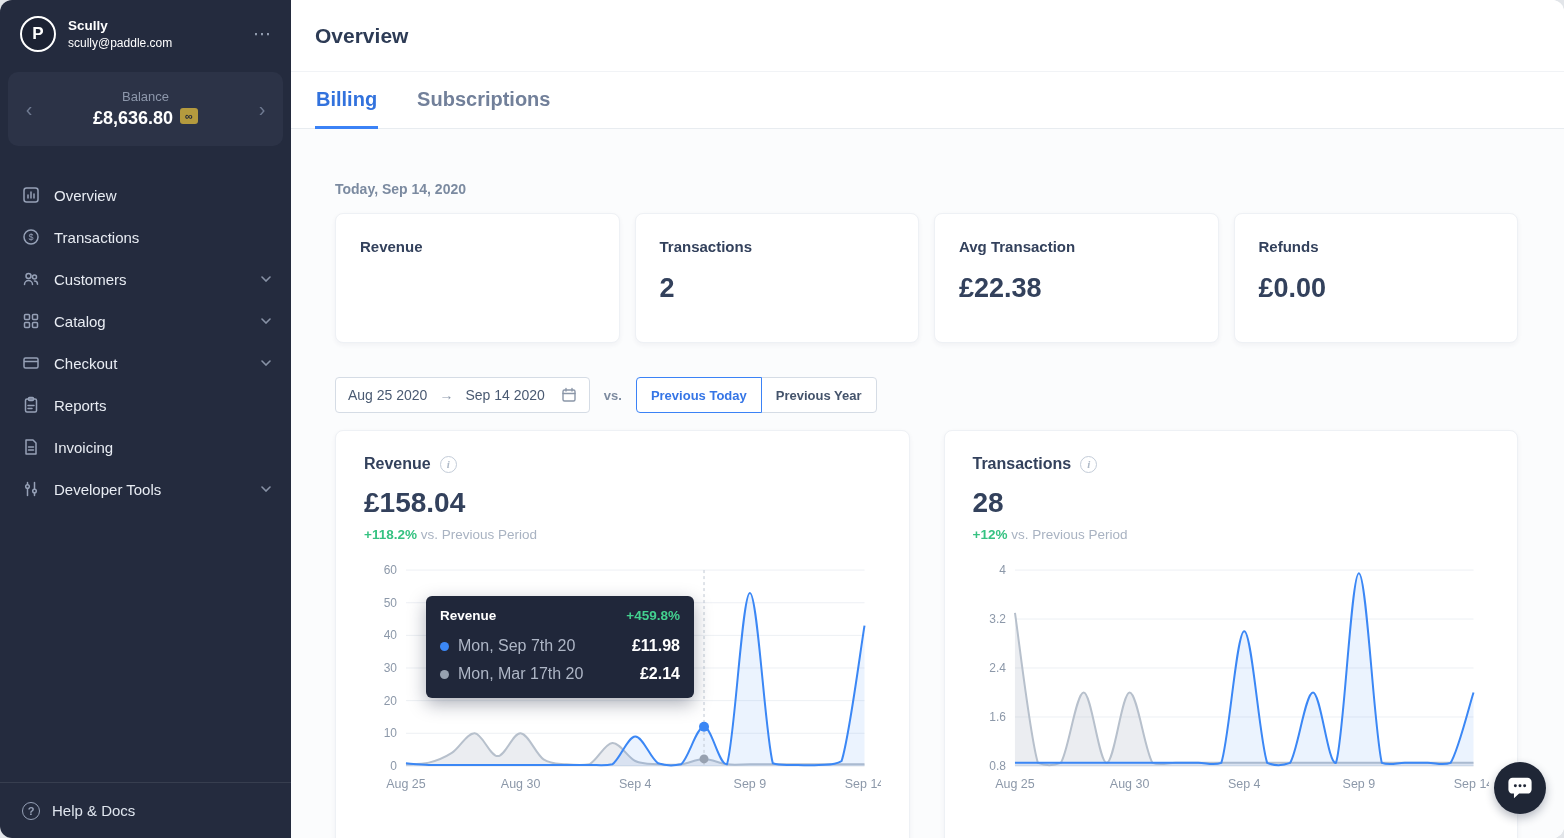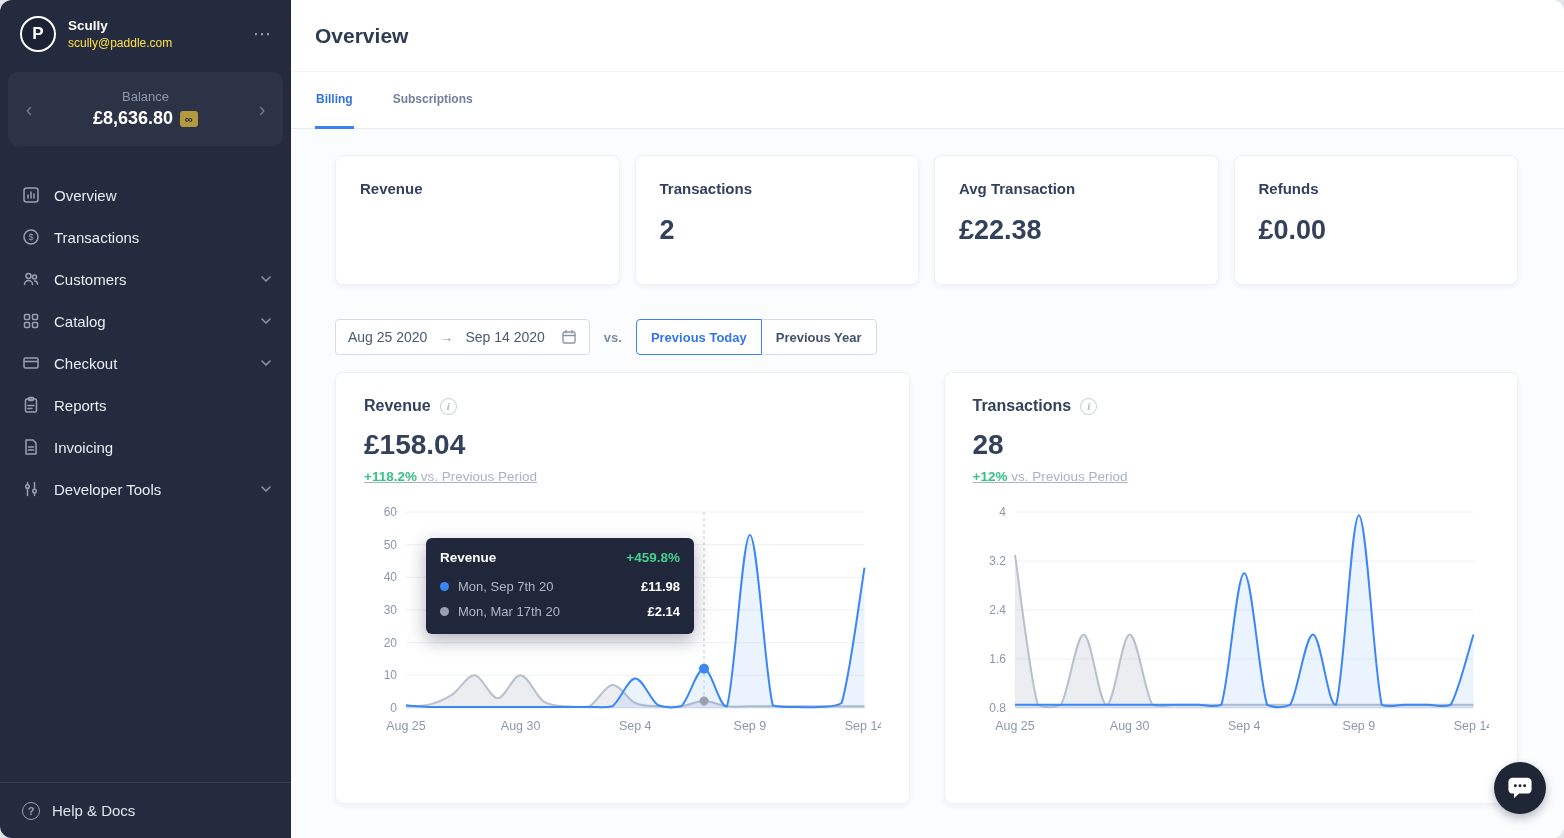--- a/index.html
+++ b/index.html
@@ -25,31 +25,31 @@
     color:#e8ecf3;
   }
   .profile { display:flex; align-items:center; gap:12px; padding:16px 18px 12px 20px; }
   .avatar {
     width:36px; height:36px; border-radius:50%;
     border:2px solid #ffffff; background:#1c2233;
     display:flex; align-items:center; justify-content:center;
     font-weight:700; font-size:17px; color:#fff; flex-shrink:0;
   }
   .profile-name { font-size:13.5px; font-weight:700; color:#fff; line-height:16px; }
-  .profile-email { font-size:12px; color:#fde047; margin-top:2px; }
+  .profile-email { font-size:12px; color:#ffffff; margin-top:2px; }
   .profile-menu { margin-left:auto; color:#98a2b5; font-size:18px; cursor:pointer; letter-spacing:2px; }
 
   .balance-card {
     margin:8px 8px 0; background:#2c3347; border-radius:10px;
     height:74px; display:flex; align-items:center; padding:0 12px;
   }
   .balance-chev { color:#707b92; font-size:20px; width:18px; text-align:center; cursor:pointer; user-select:none; }
   .balance-mid { flex:1; text-align:center; }
   .balance-label { font-size:13px; color:#8d97ab; }
-  .balance-amount { font-size:18px; font-weight:700; color:#fff; margin-top:4px; display:flex; align-items:center; justify-content:center; gap:7px; }
+  .balance-amount { font-size:18px; font-weight:700; color:#fff; margin-top:4px; display:flex; align-items:flex-start; justify-content:center; gap:7px; }
   .balance-badge { background:#b49a3e; color:#22283a; font-size:11px; font-weight:700; border-radius:3px; padding:1px 5px; line-height:14px; }
 
   .nav { margin-top:28px; }
   .nav-item { height:42px; display:flex; align-items:center; gap:14px; padding:0 20px 0 22px; font-size:15px; color:#e8ecf3; cursor:pointer; }
   .nav-icon { width:18px; height:18px; display:flex; align-items:center; justify-content:center; flex-shrink:0; }
   .nav-chevron { margin-left:auto; display:flex; }
 
   .sidebar-bottom {
     margin-top:auto; border-top:1px solid rgba(255,255,255,0.09);
     height:56px; display:flex; align-items:center; gap:12px;
@@ -60,21 +60,21 @@
     display:flex; align-items:center; justify-content:center;
     font-size:11px; color:#96a1b7; font-weight:700;
   }
 
   
   .main { flex:1; display:flex; flex-direction:column; background:#fff; min-width:0; }
   .titlebar { height:72px; padding:0 24px; display:flex; align-items:center; border-bottom:1px solid #f1f3f6; }
   .page-title { font-size:21px; font-weight:700; color:#2d3b55; margin:0; }
 
   .tabbar { height:57px; display:flex; align-items:stretch; gap:38px; padding:0 24px; border-bottom:1px solid #e8ecf0; }
-  .tab { display:flex; align-items:center; font-size:12px; font-weight:600; color:#72809a; cursor:pointer; border-bottom:3px solid transparent; padding:0 1px; margin-bottom:-1px; }
+  .tab { display:flex; align-items:center; font-size:20px; font-weight:600; color:#72809a; cursor:pointer; border-bottom:3px solid transparent; padding:0 1px; margin-bottom:-1px; }
   .tab.active { color:#3272dd; border-bottom-color:#3b82f6; }
 
   .content { flex:1; background:#fbfcfd; padding:26px 46px 0 44px; overflow:hidden; }
   .date-heading { font-size:14px; font-weight:700; color:#7b8aa0; margin:26px 0 16px; }
 
   .stat-row { display:flex; gap:15px; }
   .stat-card {
     flex:1; background:#fff; border:1px solid #eef1f5; border-radius:8px;
     box-shadow:0 2px 5px rgba(32,49,82,0.05); padding:24px; height:130px;
   }
@@ -106,32 +106,32 @@
     position:relative; min-width:0;
   }
   .chart-title-row { display:flex; align-items:center; gap:9px; }
   .chart-title { font-size:16px; font-weight:700; color:#33415c; }
   .info-icon {
     width:17px; height:17px; border:1.5px solid #c3ccd8; border-radius:50%;
     color:#aeb9c7; font-size:11px; display:flex; align-items:center; justify-content:center;
     font-style:italic; font-weight:700; font-family:"Liberation Serif","DejaVu Serif",serif;
   }
   .chart-value { font-size:28px; font-weight:700; color:#33415c; margin-top:14px; }
-  .chart-change { font-size:13.5px; margin-top:8px; color:#a9b3c2;text-decoration:underline; }
+  .chart-change { font-size:13.5px; margin-top:8px; color:#a9b3c2; }
   .chart-change .pct { font-weight:700; }
   .chart-svg { width:100%; height:238px; margin-top:16px; display:block; }
 
   .chart-tooltip {
     position:absolute; left:90px; top:165px; width:268px;
     background:#20273a; border-radius:6px; padding:12px 14px 10px;
     box-shadow:0 6px 18px rgba(20,30,55,0.35); z-index:5;
   }
   .tt-head { display:flex; justify-content:space-between; color:#fff; font-size:13.5px; font-weight:700; padding-bottom:9px; }
   .tt-change { color:#43d18f;text-align:right; }
-  .tt-row { display:flex; align-items:center; gap:9px; padding:5px 0; font-size:13px; color:#aeb6c6; }
+  .tt-row { display:flex; align-items:center; gap:9px; padding:5px 0; font-size:16px; color:#aeb6c6; }
   .tt-dot { width:9px; height:9px; border-radius:50%; flex-shrink:0; }
   .tt-val { margin-left:auto; color:#fff; font-weight:700; }
 
   .chat-fab {
     position:absolute; right:18px; bottom:24px; width:52px; height:52px;
     border-radius:50%; background:#1f2636;
     display:flex; align-items:center; justify-content:center;
     box-shadow:0 4px 10px rgba(20,30,55,0.3); cursor:pointer; z-index:10;
   }
 </style>
@@ -273,20 +273,21 @@
     <div class="titlebar">
       <h1 class="page-title">Overview</h1>
     </div>
 
     <div class="tabbar">
       <div class="tab active">Billing</div>
       <div class="tab">Subscriptions</div>
     </div>
 
     <div class="content">
+      <div class="date-heading">Today, Sep 14, 2020</div>
 
       <div class="stat-row">
         <div class="stat-card">
           <div class="stat-title">Revenue</div>
         </div>
         <div class="stat-card">
           <div class="stat-title">Transactions</div>
           <div class="stat-value">2</div>
         </div>
         <div class="stat-card">

